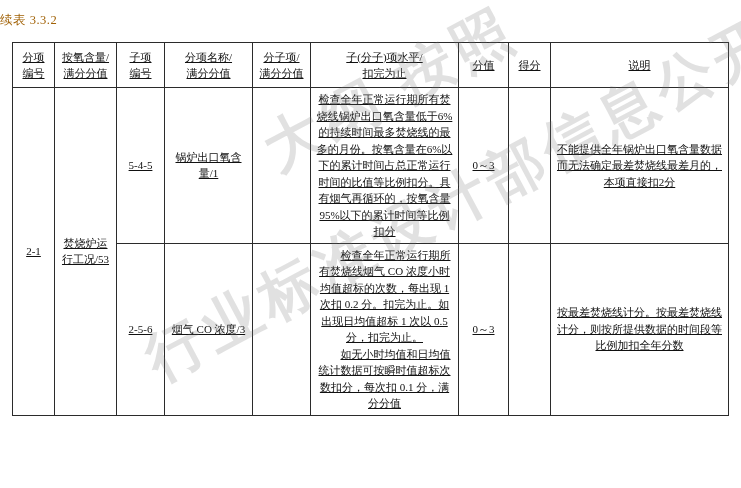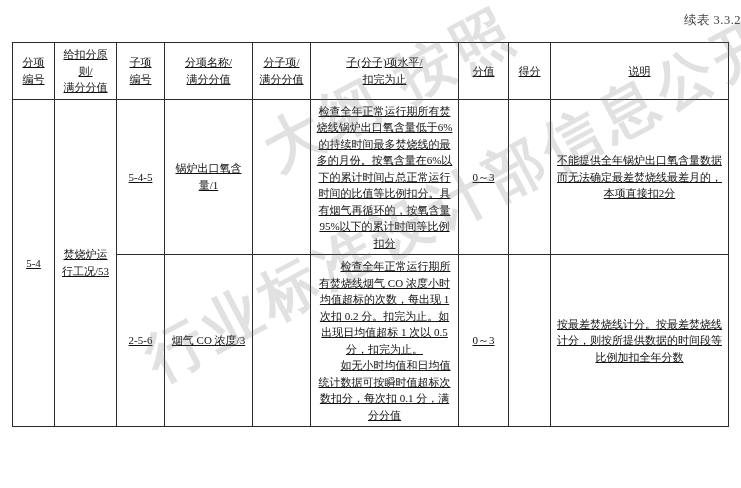--- a/index.html
+++ b/index.html
@@ -16,26 +16,26 @@
     overflow: hidden;
   }
   .page {
     position: relative;
     width: 741px;
     height: 488px;
     box-sizing: border-box;
     padding: 0;
   }
   .doc-title {
-    text-align: right;
+    text-align: left;
     font-size: 12.5px;
     letter-spacing: 0.5px;
     padding-top: 12px;
     padding-bottom: 9px;
-    color: #404040;
+    color: #a16207;
   }
   table.grid {
     border-collapse: collapse;
     table-layout: fixed;
     margin: 4px auto;
     width: 716px;
     background: transparent;
     text-decoration: underline;
   }
   table.grid td, table.grid th {
@@ -110,21 +110,21 @@
       <col style="width:42px">
       <col style="width:178px">
     </colgroup>
     <thead>
       <tr>
         <td>
           <span class="hdr-line">分项</span>
           <span class="hdr-line">编号</span>
         </td>
         <td>
-          <span class="hdr-line">给扣分原则/</span>
+          <span class="hdr-line">按氧含量/</span>
           <span class="hdr-line">满分分值</span>
         </td>
         <td>
           <span class="hdr-line">子项</span>
           <span class="hdr-line">编号</span>
         </td>
         <td>
           <span class="hdr-line">分项名称/</span>
           <span class="hdr-line">满分分值</span>
         </td>
@@ -142,21 +142,21 @@
         <td>
           <span class="hdr-line">得分</span>
         </td>
         <td>
           <span class="hdr-line">说明</span>
         </td>
       </tr>
     </thead>
     <tbody>
       <tr>
-        <td rowspan="2">5-4</td>
+        <td rowspan="2">2-1</td>
         <td rowspan="2">焚烧炉运行工况/53</td>
         <td>5-4-5</td>
         <td>锅炉出口氧含量/1</td>
         <td></td>
         <td class="just">检查全年正常运行期所有焚烧线锅炉出口氧含量低于6%的持续时间最多焚烧线的最多的月份。按氧含量在6%以下的累计时间占总正常运行时间的比值等比例扣分。具有烟气再循环的，按氧含量 95%以下的累计时间等比例扣分</td>
         <td>0～3</td>
         <td></td>
         <td class="just">不能提供全年锅炉出口氧含量数据而无法确定最差焚烧线最差月的，本项直接扣2分</td>
       </tr>
       <tr>

